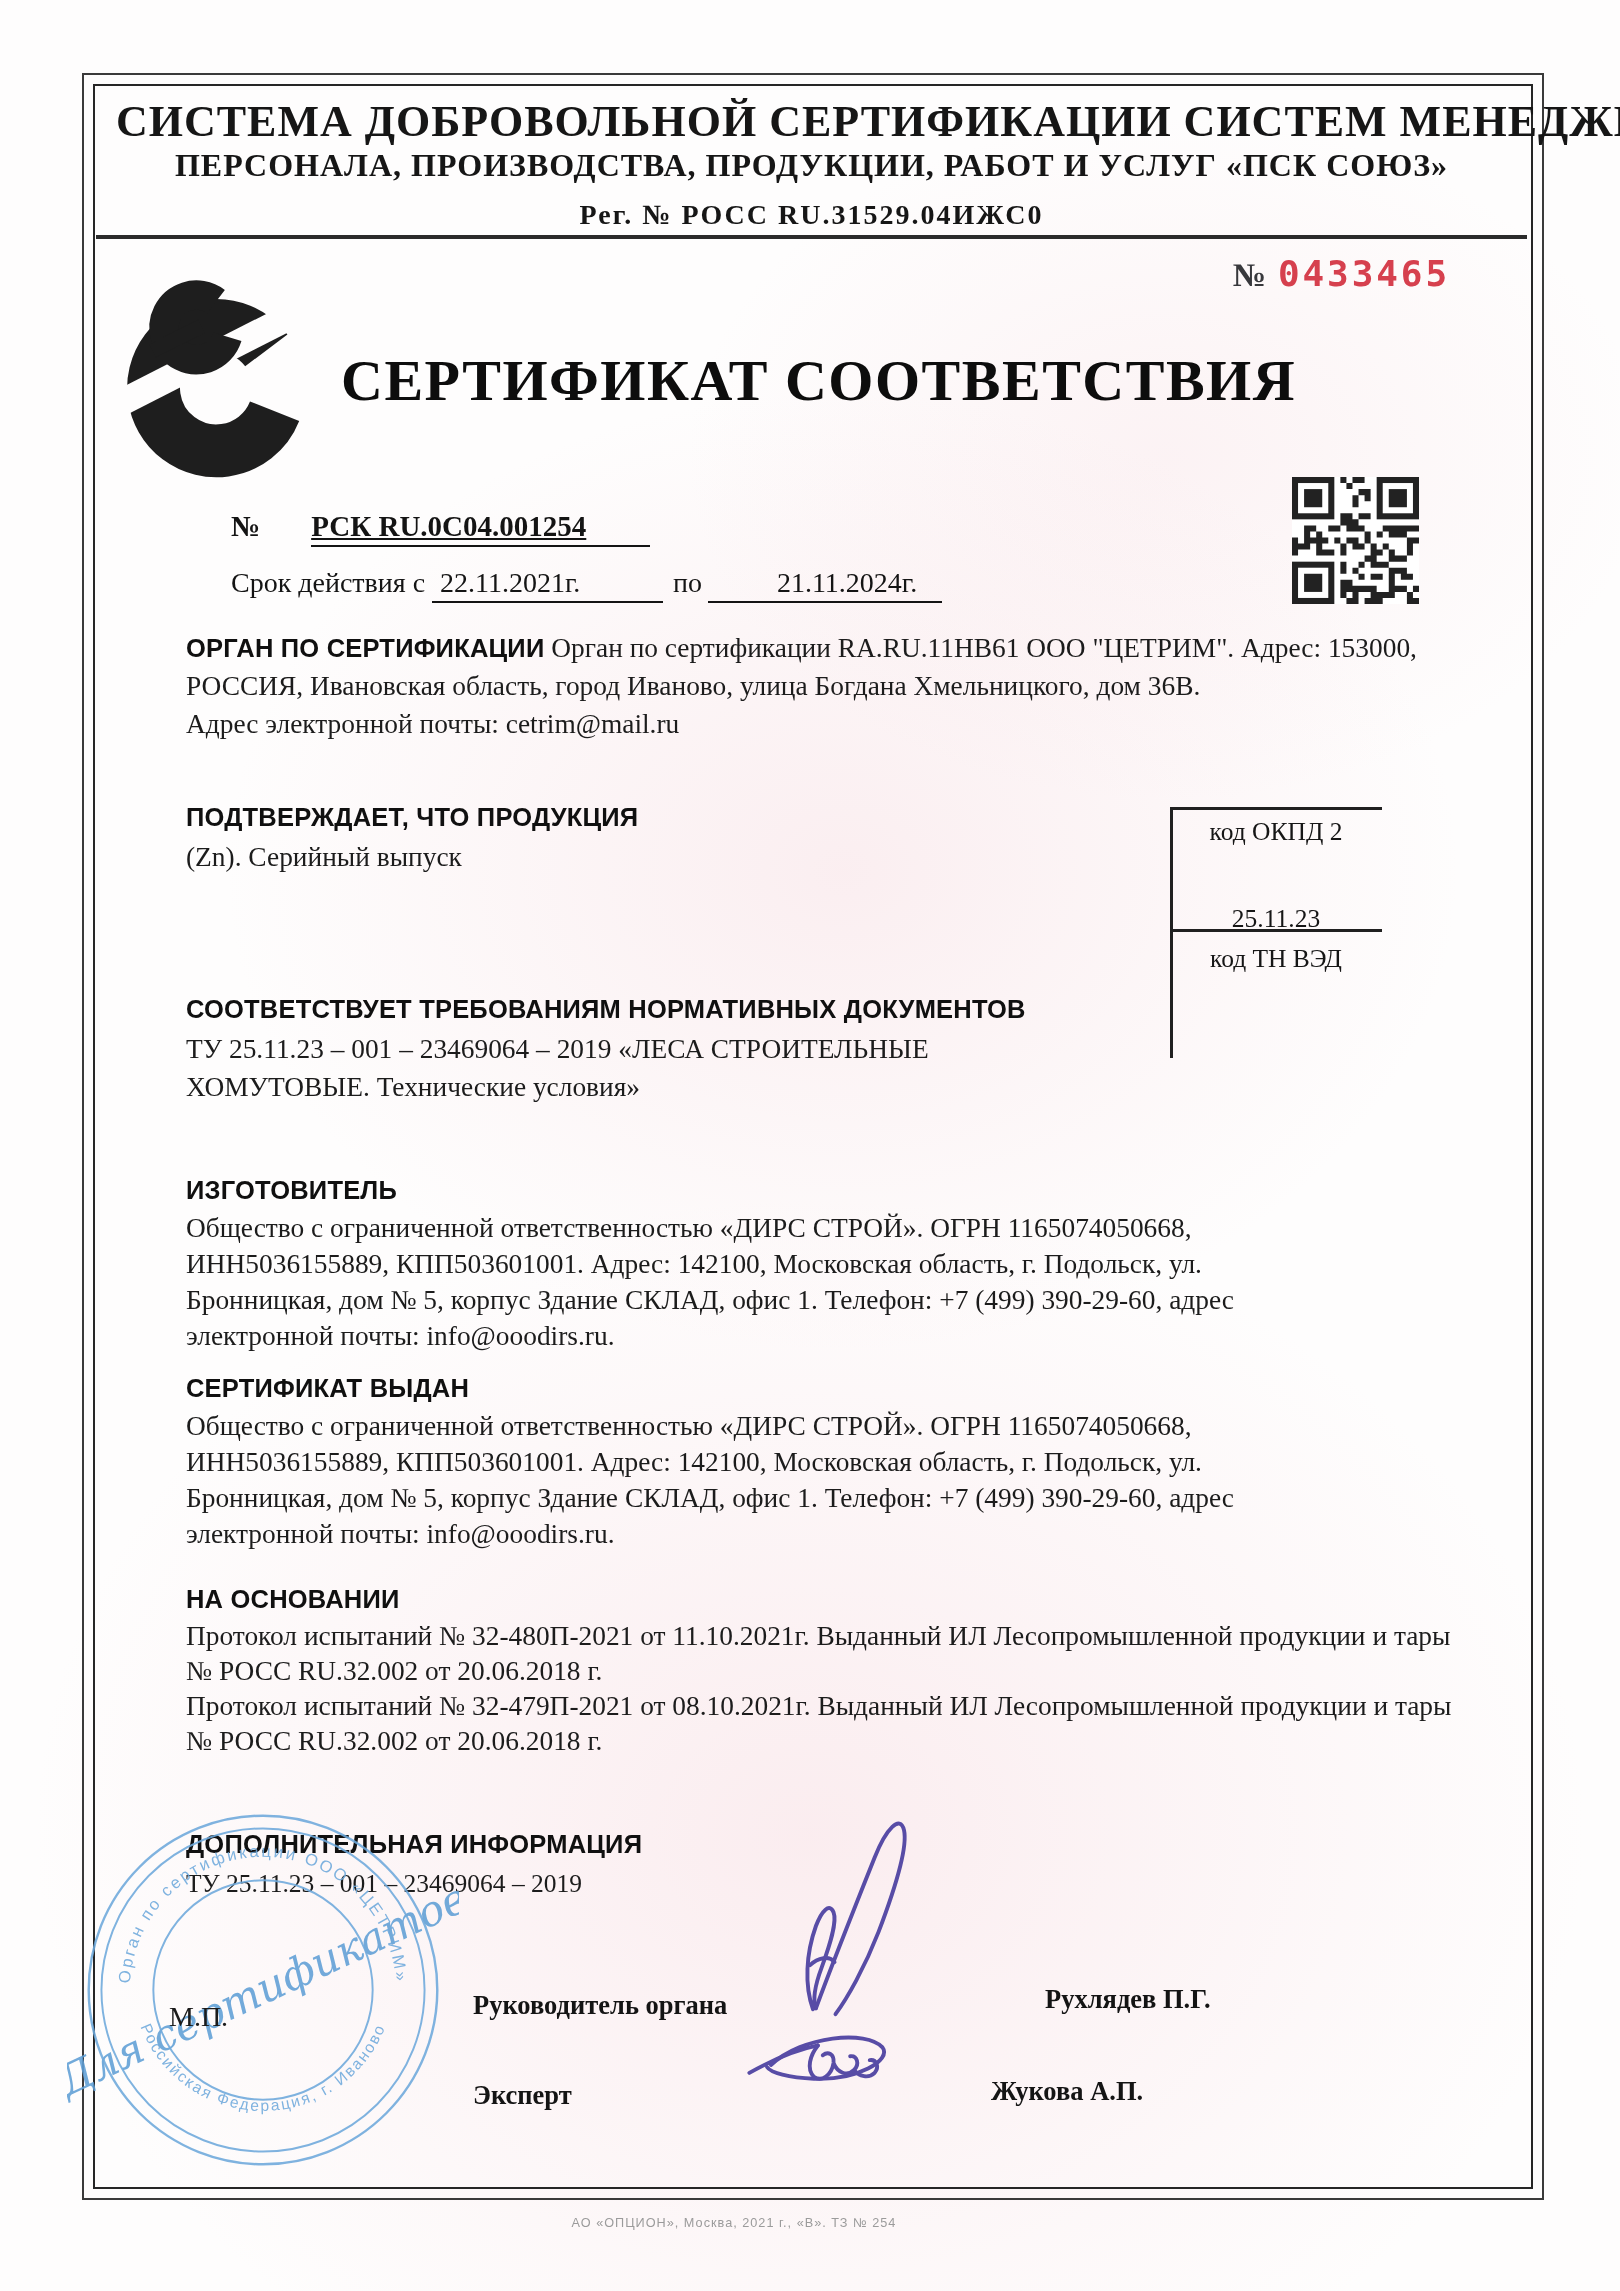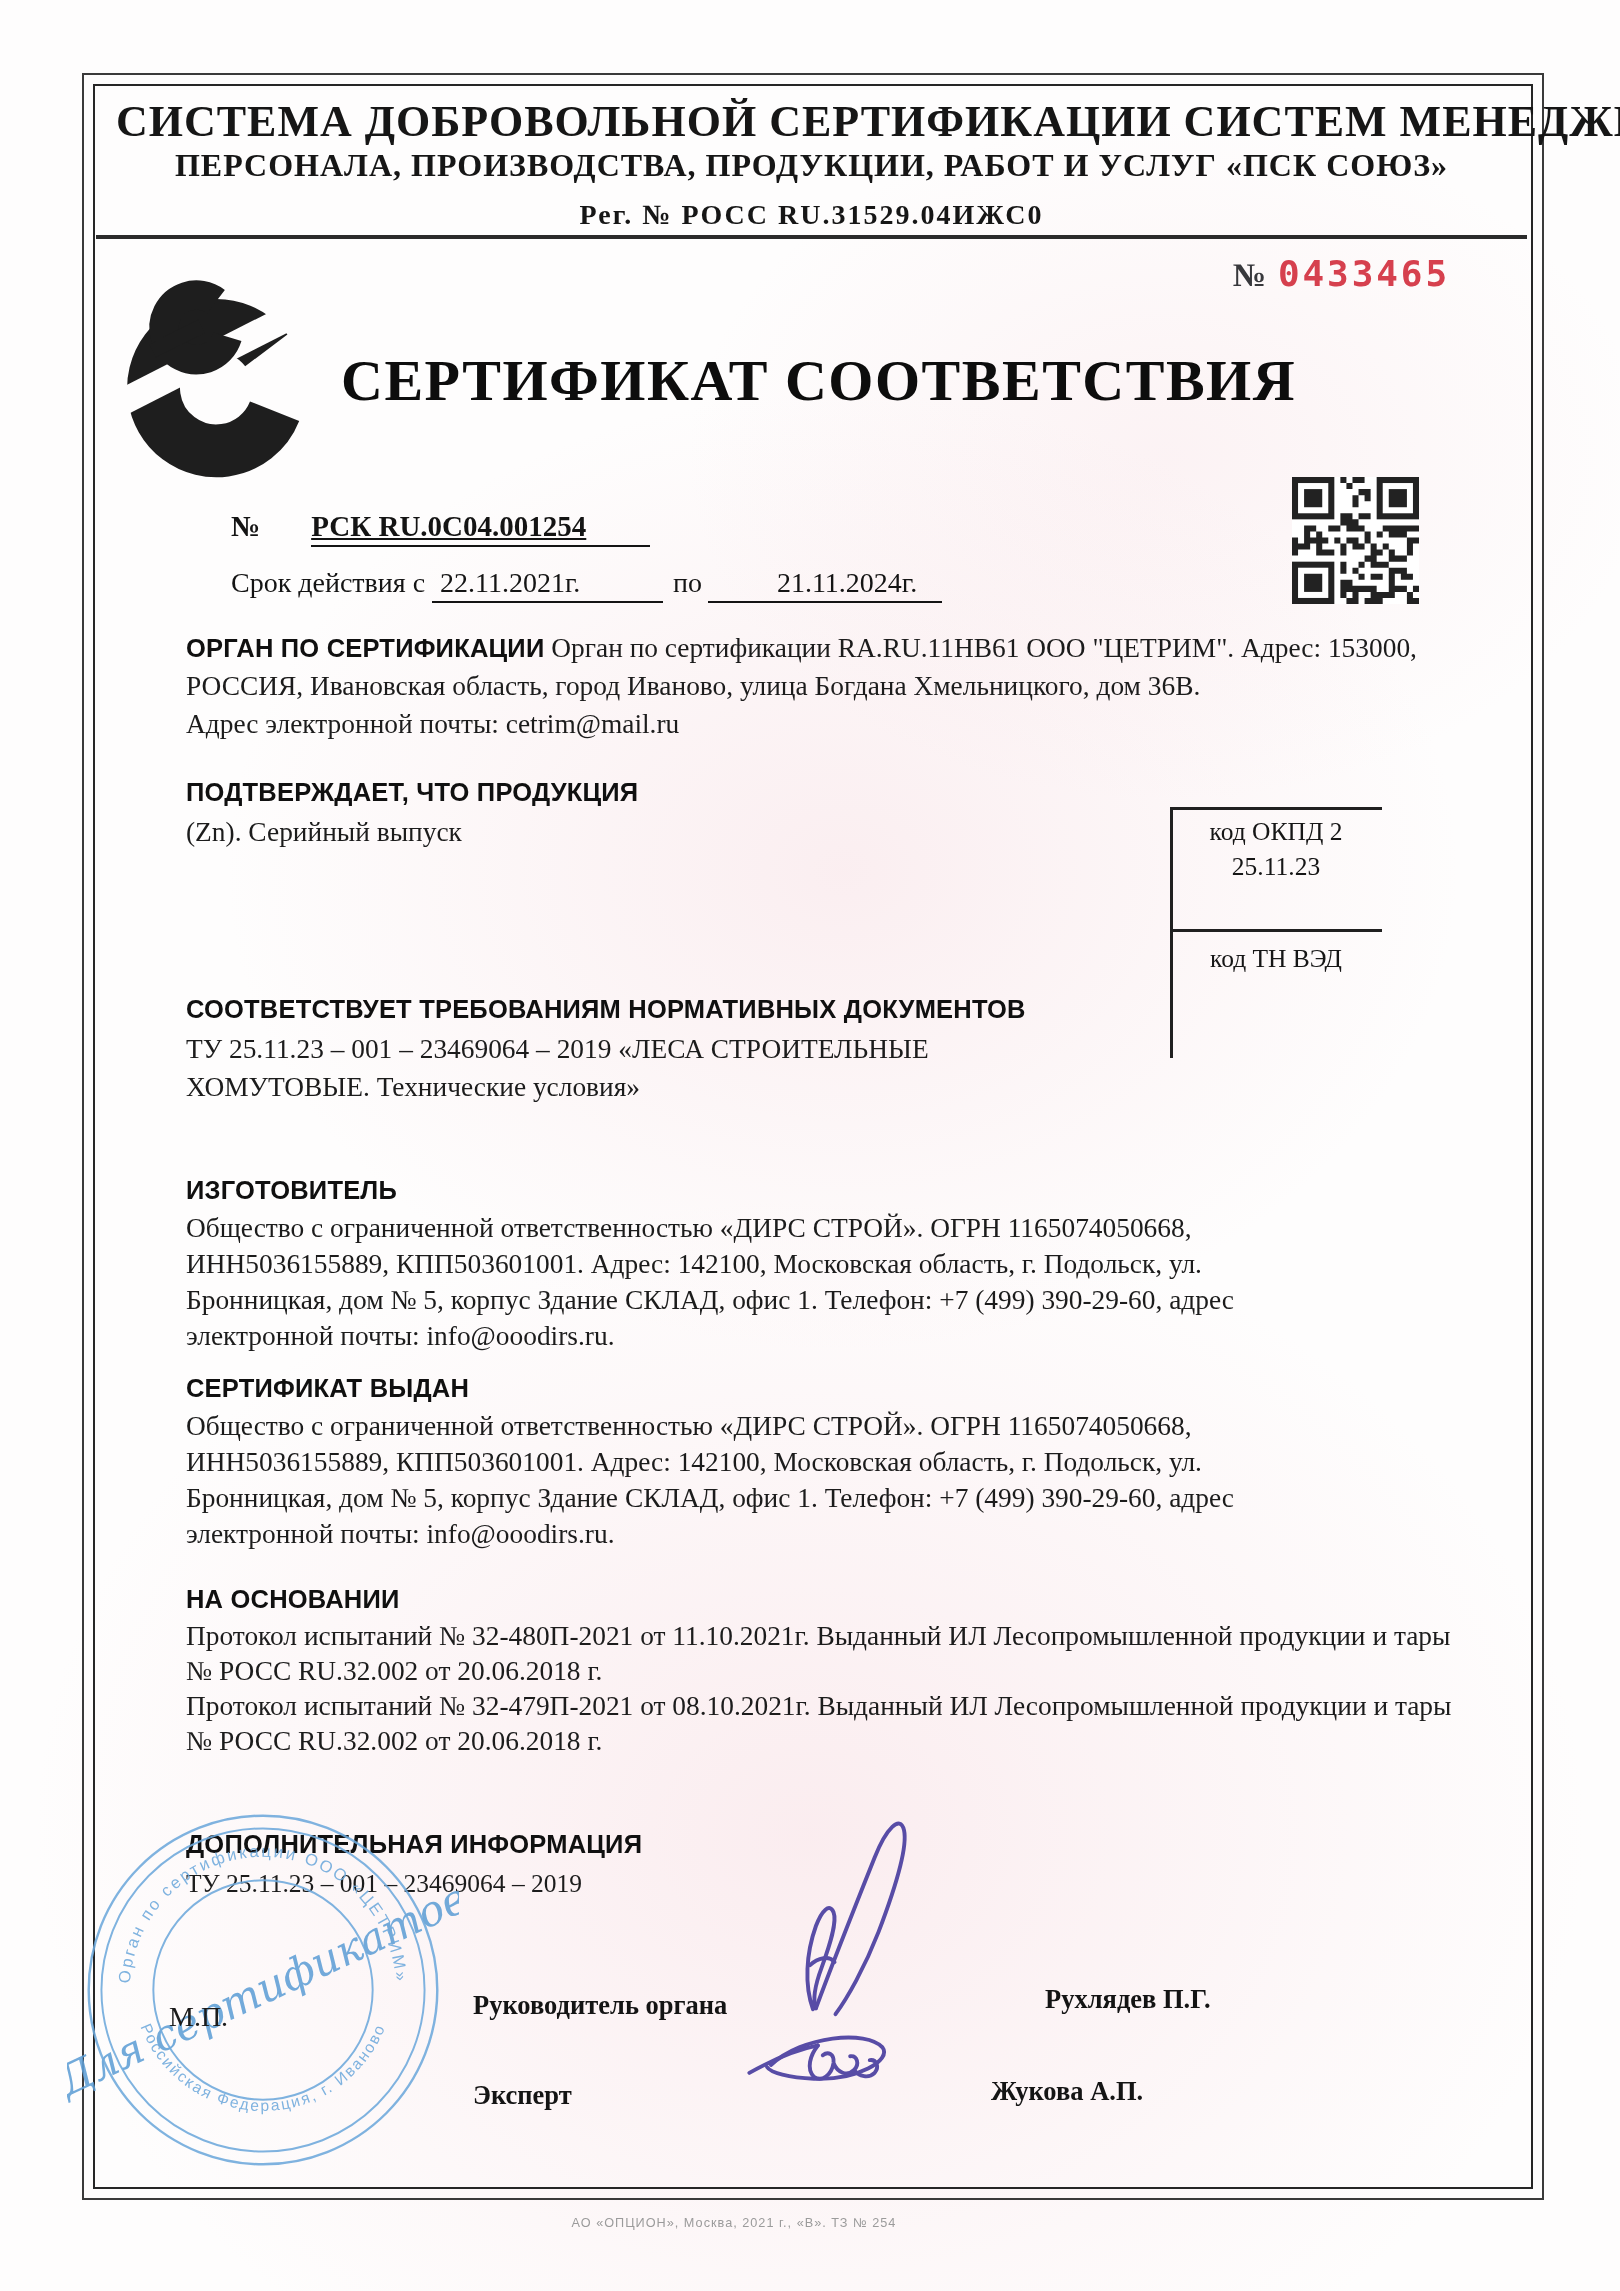--- a/index.html
+++ b/index.html
@@ -107,30 +107,30 @@
     <span class="uf">22.11.2021г.</span><span class="tol">по</span><span class="ut">21.11.2024г.</span>
   </div>
 
   <div class="abs sec" style="top:629px;">
     <div><span class="lbl">ОРГАН ПО СЕРТИФИКАЦИИ</span>
       <span>Орган по сертификации RA.RU.11НВ61 ООО "ЦЕТРИМ". Адрес: 153000,</span></div>
     <div>РОССИЯ, Ивановская область, город Иваново, улица Богдана Хмельницкого, дом 36В.</div>
     <div>Адрес электронной почты: cetrim@mail.ru</div>
   </div>
 
-  <div class="abs sec" style="top:773px;">
+  <div class="abs sec" style="top:798px;">
     <div class="lbl lbl-row">ПОДТВЕРЖДАЕТ, ЧТО ПРОДУКЦИЯ</div>
     <div>(Zn). Серийный выпуск</div>
   </div>
 
   <div class="abs codes-line" style="left:1170px;top:807px;width:212px;height:2.9px;"></div>
   <div class="abs codes-line" style="left:1170px;top:807px;width:2.9px;height:251px;"></div>
   <div class="abs codes-line" style="left:1170px;top:929px;width:212px;height:2.9px;"></div>
   <div class="abs codes-txt" style="top:817px;">код ОКПД 2</div>
-  <div class="abs codes-txt" style="top:852px;">25.11.23</div>
+  <div class="abs codes-txt" style="top:904px;">25.11.23</div>
   <div class="abs codes-txt" style="top:944px;">код ТН ВЭД</div>
 
   <div class="abs sec" style="top:990px;">
     <div class="lbl lbl-row">СООТВЕТСТВУЕТ ТРЕБОВАНИЯМ НОРМАТИВНЫХ ДОКУМЕНТОВ</div>
     <div>ТУ 25.11.23 – 001 – 23469064 – 2019 «ЛЕСА СТРОИТЕЛЬНЫЕ</div>
     <div>ХОМУТОВЫЕ. Технические условия»</div>
   </div>
 
   <div class="abs sec tight" style="top:1172px;">
     <div class="lbl lbl-row">ИЗГОТОВИТЕЛЬ</div>

